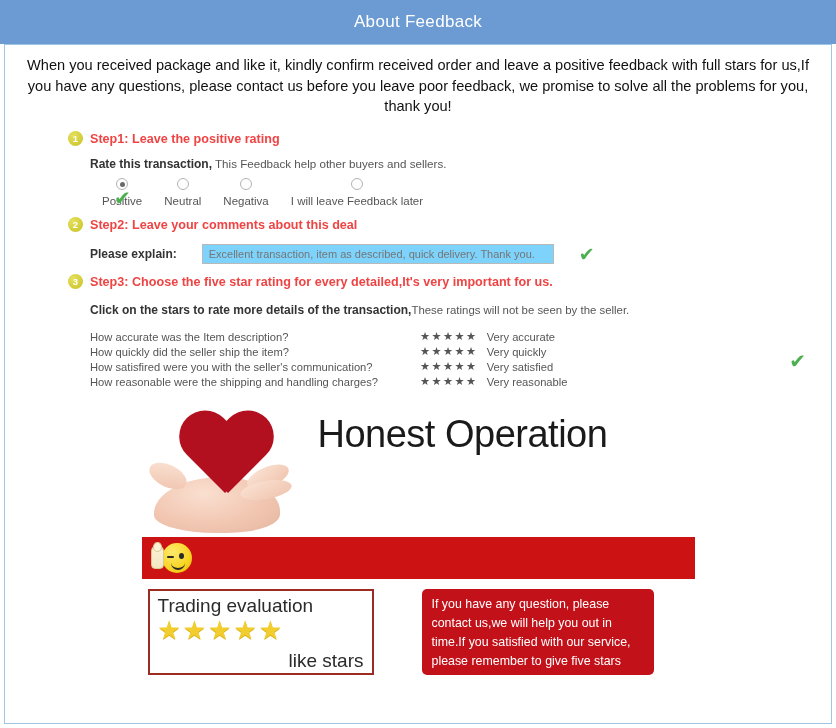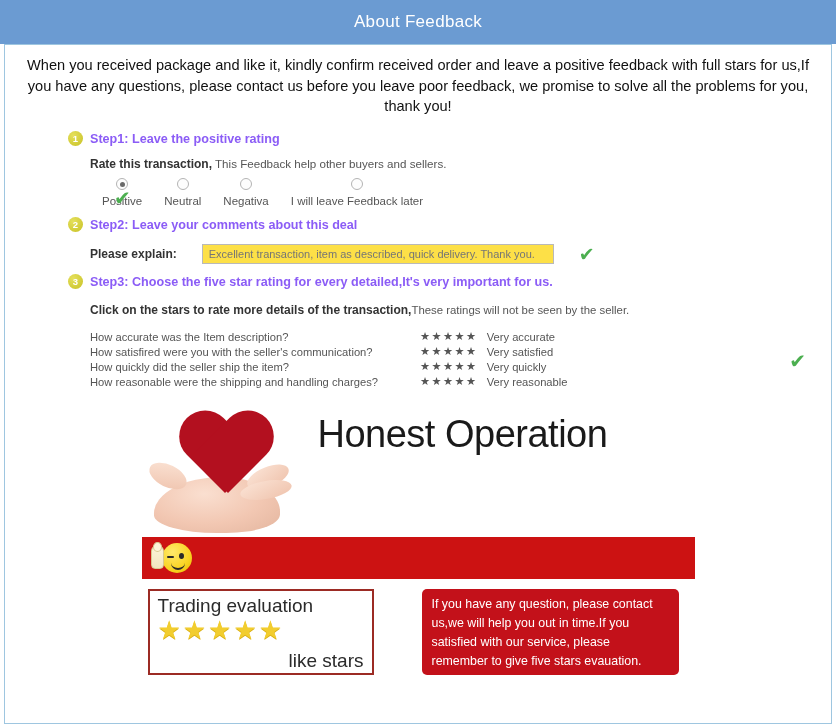--- a/index.html
+++ b/index.html
@@ -73,21 +73,21 @@
     color: #ffffff;
     font-size: 9.5px;
     font-weight: bold;
     display: flex;
     align-items: center;
     justify-content: center;
     flex: none;
     line-height: 1;
   }
   .step-title {
-    color: #8b5cf6;
+    color: #ef4444;
     font-weight: bold;
     font-size: 12.6px;
   }
   .step-body {
     margin-left: 22px;
   }
   .lead {
     margin-top: 11px;
     font-size: 11.6px;
     color: #555555;
@@ -156,21 +156,21 @@
   }
   .explain-label {
     font-size: 12px;
     font-weight: bold;
     color: #333333;
   }
   .explain-input {
     width: 352px;
     height: 20px;
     border: 1px solid #b9b9b9;
-    background: #fde047;
+    background: #7dd3fc;
     font-size: 11px;
     color: #6d6d6d;
     padding: 0 6px;
     box-sizing: border-box;
     font-family: "Liberation Sans", sans-serif;
   }
 
   
   .rate-note {
     margin-top: 14px;
@@ -391,21 +391,21 @@
   }
   .trade-sub {
     position: absolute;
     right: 8px;
     bottom: 1px;
     font-size: 19px;
     color: #2b2b2b;
     font-family: "Liberation Sans", sans-serif;
   }
   .note-box {
-    width: 257px;
+    width: 232px;
     height: 86px;
     background: #c3111a;
     border-radius: 5px;
     color: #ffffff;
     font-size: 12.4px;
     line-height: 1.52;
     padding: 6px 10px;
     box-sizing: border-box;
     font-family: "Liberation Sans", sans-serif;
   }
@@ -476,28 +476,28 @@
         </div>
         <div class="rate-wrap">
           <table class="rate-table">
             <tbody>
                 <tr>
               <td class="rate-q">How accurate was the Item description?</td>
               <td class="rate-stars">★★★★★</td>
               <td class="rate-lbl">Very accurate</td>
             </tr>
             <tr>
+              <td class="rate-q">How quickly did the seller ship the item?</td>
+              <td class="rate-stars">★★★★★</td>
+              <td class="rate-lbl">Very quickly</td>
+            </tr>
+            <tr>
               <td class="rate-q">How satisfired were you with the seller's communication?</td>
               <td class="rate-stars">★★★★★</td>
               <td class="rate-lbl">Very satisfied</td>
-            </tr>
-            <tr>
-              <td class="rate-q">How quickly did the seller ship the item?</td>
-              <td class="rate-stars">★★★★★</td>
-              <td class="rate-lbl">Very quickly</td>
             </tr>
             <tr>
               <td class="rate-q">How reasonable were the shipping and handling charges?</td>
               <td class="rate-stars">★★★★★</td>
               <td class="rate-lbl">Very reasonable</td>
             </tr>
           </tbody>
             </table>
           <span class="rate-side-tick">✔</span>
         </div>

